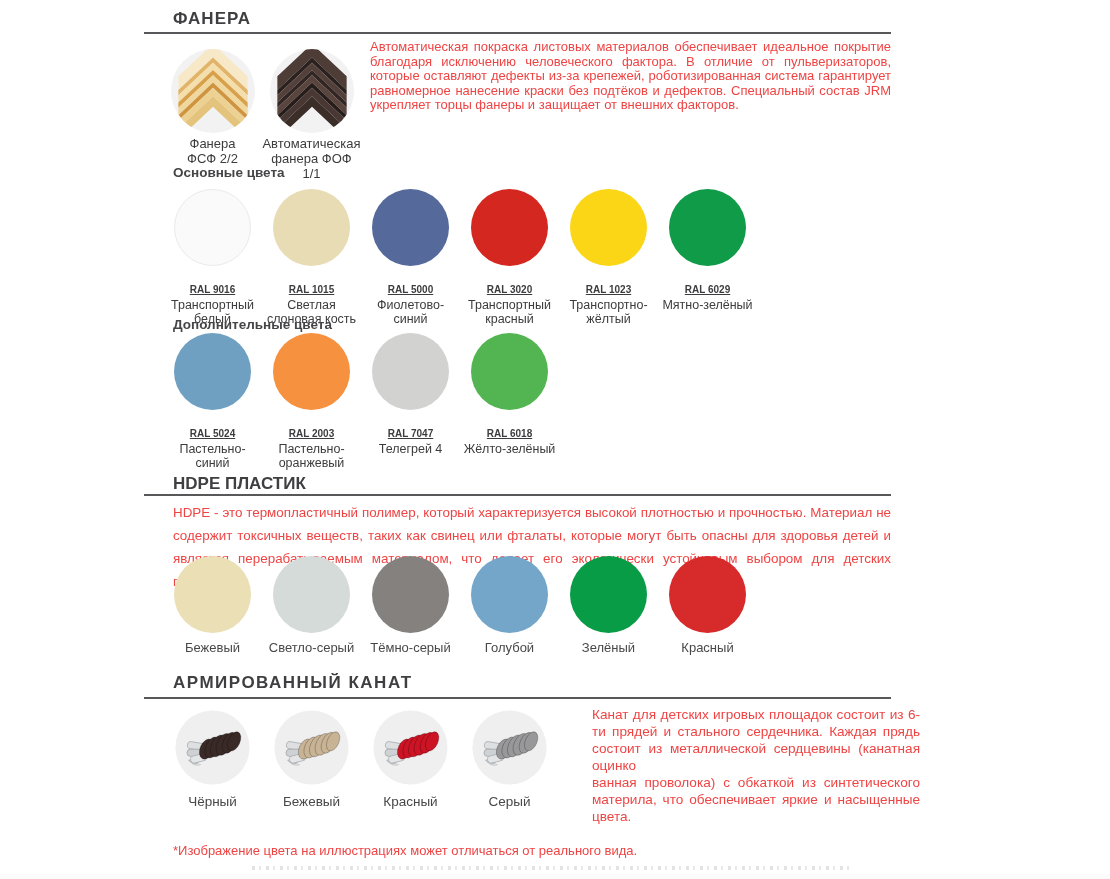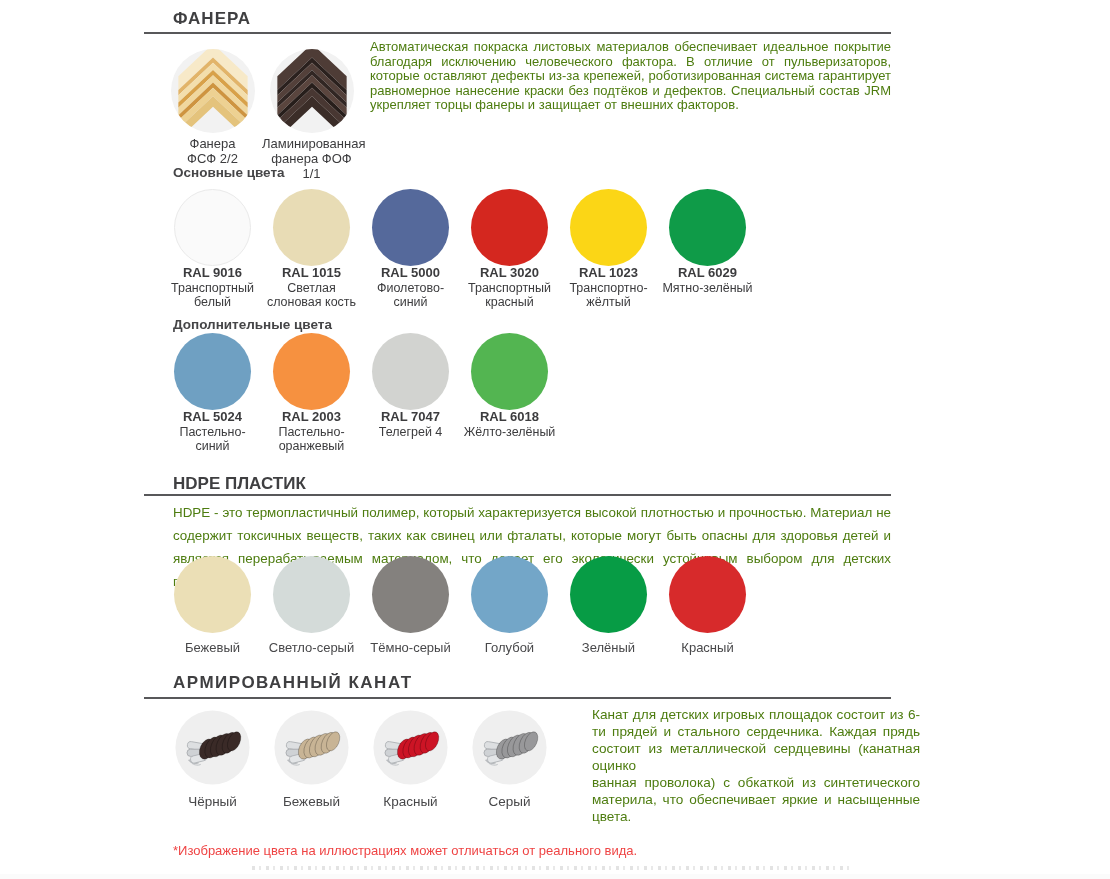--- a/index.html
+++ b/index.html
@@ -3,32 +3,32 @@
 <meta charset="utf-8">
 <style>
   * { margin:0; padding:0; box-sizing:border-box; }
   html,body { background:#fff; }
   body { font-family:"Liberation Sans", sans-serif; color:#3c3c3e; }
   .page { position:relative; width:1110px; height:879px; background:#ffffff; overflow:hidden; }
 
   .sec-title { position:absolute; left:173px; font-size:17px; font-weight:700; color:#3f3f41; letter-spacing:1px; }
   .rule { position:absolute; left:144px; width:747px; height:2px; background:#58585a; }
 
-  .para { position:absolute; text-align:justify; color:#4d7c0f; }
+  .para { position:absolute; text-align:justify; color:#ef4444; }
   #ply-para  { left:370px; top:40px;  width:521px; font-size:13px;  line-height:14.6px; }
   #hdpe-para { left:173px; top:501px; width:718px; font-size:13.4px; line-height:23px; }
   #rope-para { left:565px; top:706px; width:328px; font-size:13.6px; line-height:17px; white-space:pre-line;margin-left:27px; }
 
   .subhead { position:absolute; left:173px; font-size:13.5px; font-weight:700; color:#454547; }
 
   .row { position:absolute; left:163px; display:flex; }
   .cell { width:99px; text-align:center; }
   .dot { width:77px; height:77px; border-radius:50%; margin:0 auto; }
   .dot.ring { border:1px solid #eaeaea; }
-  .code { margin-top:0; font-size:13px; font-weight:700; color:#3c3c3e; line-height:14px; }
+  .code { margin-top:17px; font-size:10px; font-weight:700; color:#3c3c3e; line-height:14px;text-decoration:underline; }
   .cname { font-size:12.5px; color:#3c3c3e; line-height:14.2px; margin-top:1px; }
   .hname { margin-top:7px; font-size:13px; color:#48484a; }
 
   .sample-circle { width:84px; height:84px; margin:0 auto; display:block; }
   .sample-label { margin-top:3px; font-size:13px; color:#3c3c3e; line-height:15px; }
 
   .rope-svg { width:77px; height:77px; display:block; margin:0 auto; }
   .rname { margin-top:8px; font-size:13.5px; color:#48484a; }
 
   #footnote { position:absolute; left:173px; top:843px; font-size:13px; color:#ef4444; }
@@ -104,21 +104,21 @@
       <div class="sample-label">
         <div>Фанера</div>
         <div>ФСФ 2/2</div>
       </div>
     </div>
     <div class="cell">
       <svg class="sample-circle" viewBox="0 0 80 80">
           <use href="#ply-dark-shape"></use>
         </svg>
       <div class="sample-label">
-        <div>Ламинированная</div>
+        <div>Автоматическая</div>
         <div>фанера ФОФ 1/1</div>
       </div>
     </div>
   </div>
 
   <p class="para" id="ply-para">Автоматическая покраска листовых материалов обеспечивает идеальное покрытие благодаря исключению человеческого фактора. В отличие от пульверизаторов, которые оставляют дефекты из-за крепежей, роботизированная система гарантирует равномерное нанесение краски без подтёков и дефектов. Специальный состав JRM укрепляет торцы фанеры и защищает от внешних факторов.</p>
 
   <div class="subhead" style="top:165px">Основные цвета</div>
 
   <div class="row" style="top:189px">

